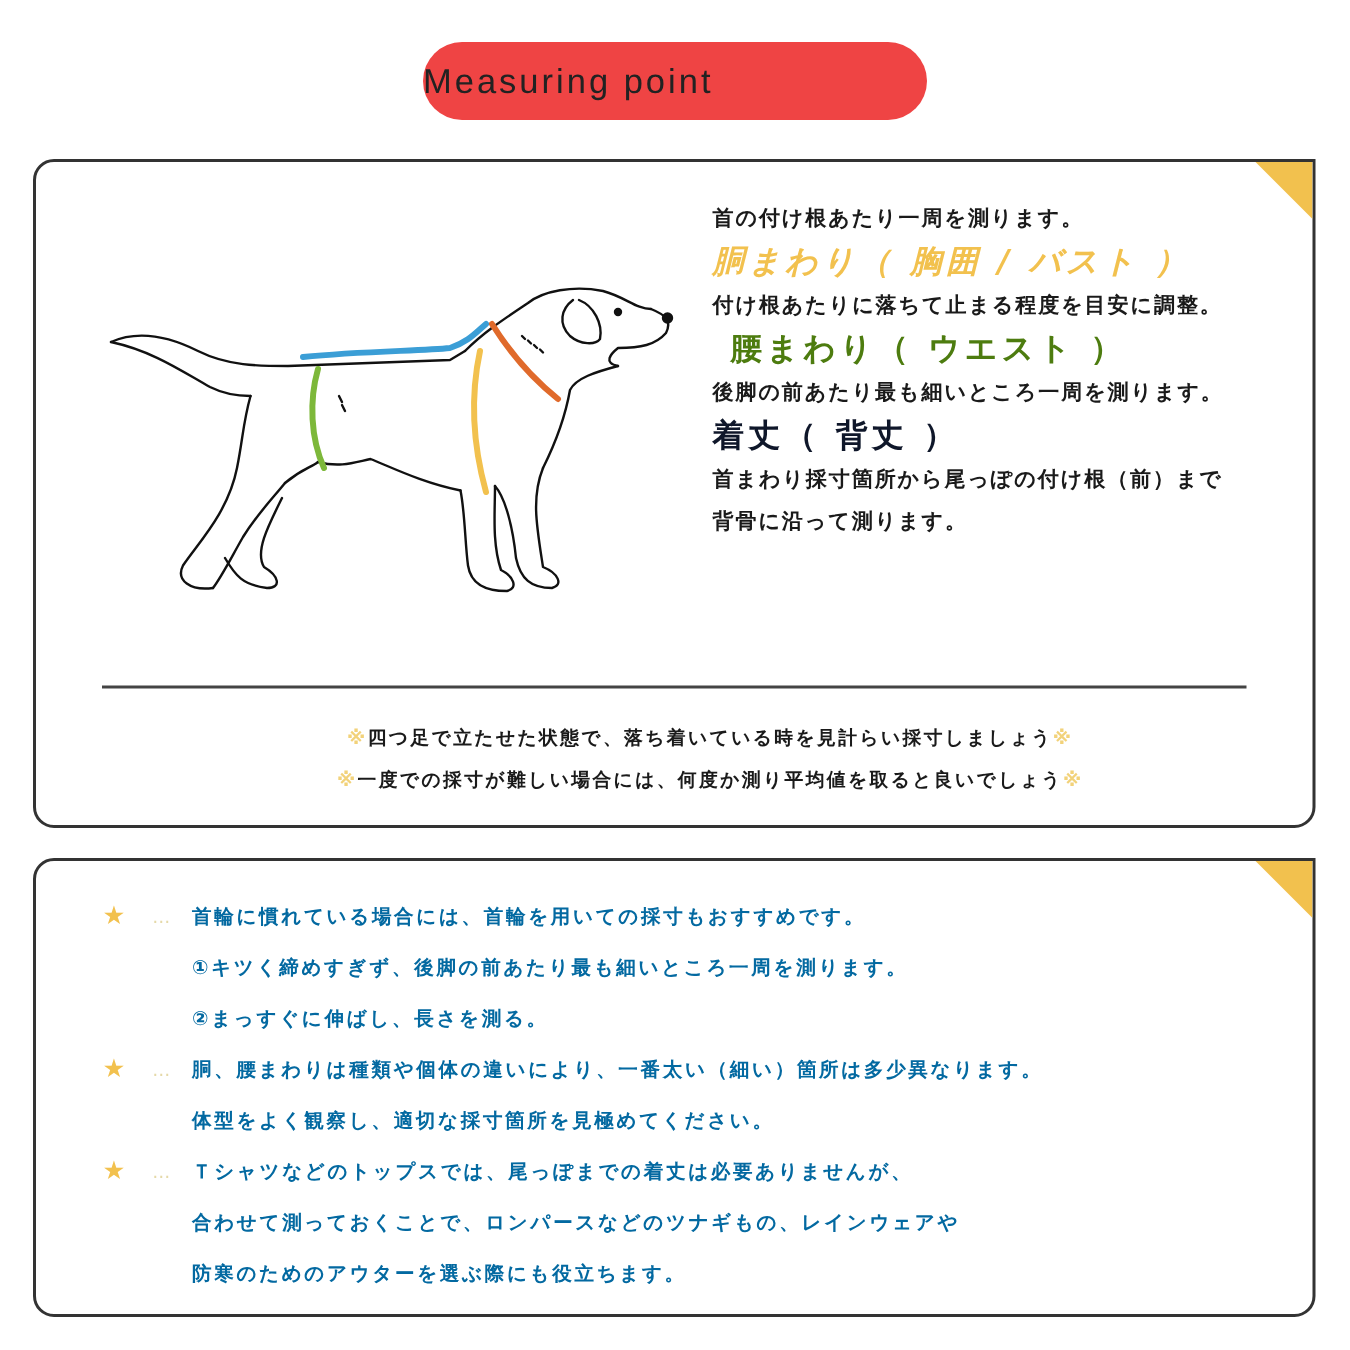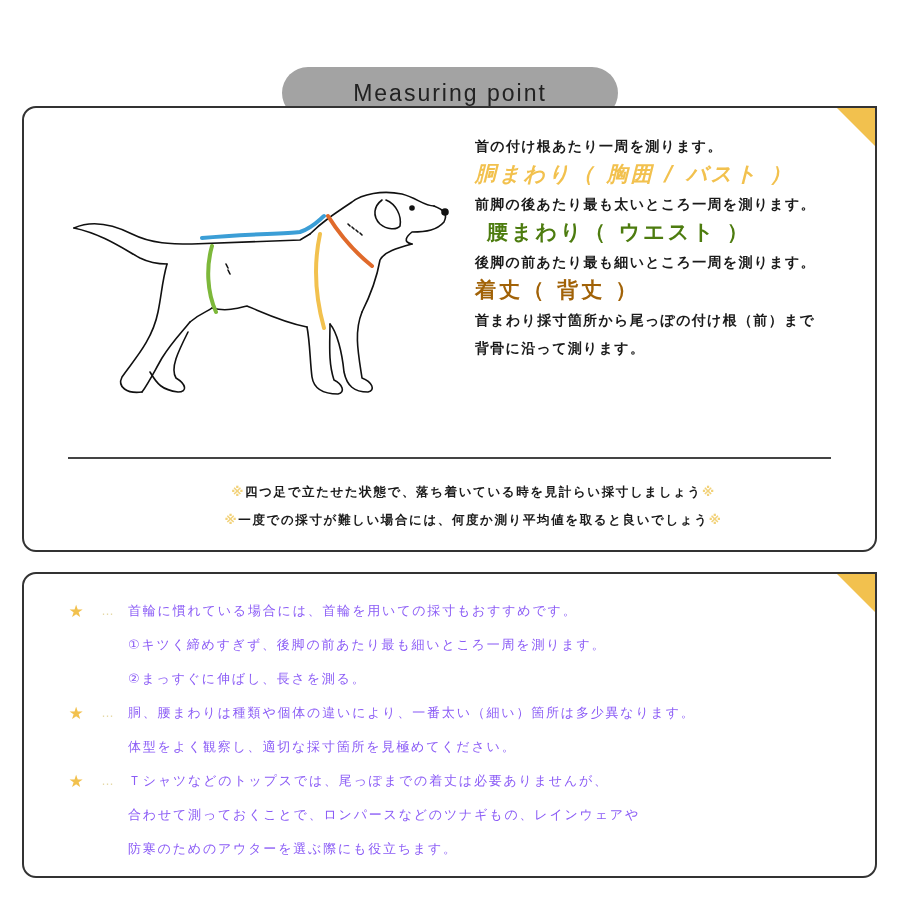--- a/index.html
+++ b/index.html
@@ -2,52 +2,52 @@
 <html><head>
 <meta charset="utf-8">
 <style>
   html, body { margin:0; padding:0; }
   body {
     width:900px; height:900px; background:#ffffff; position:relative; overflow:hidden;
     font-family:"DejaVu Sans", sans-serif; color:#222;
   }
   .pill {
     position:absolute; left:282px; top:28px; width:336px; height:52px;
-    background:#a3a3a3; border-radius:26px;
-    display:flex; align-items:center; justify-content:center;
-    font-family:"Liberation Sans", sans-serif; font-size:23px; letter-spacing:2px; color:#222;margin-top:39px;
+    background:#ef4444; border-radius:26px;
+    display:flex; align-items:center; justify-content:flex-start;
+    font-family:"Liberation Sans", sans-serif; font-size:23px; letter-spacing:2px; color:#222;
   }
   .card {
     position:absolute; left:22px; width:855px; background:#fff;
     border:2px solid #333; border-radius:14px; border-top-right-radius:0; overflow:hidden;
     box-sizing:border-box;
   }
   .card1 { top:106px; height:446px; }
   .card2 { top:572px; height:306px; }
   .corner {
     position:absolute; right:0; top:0; width:0; height:0;
     border-top:38px solid #f2c14e; border-left:38px solid transparent;
   }
   .dog { position:absolute; left:38px; top:64px; width:400px; height:240px; }
   .points { position:absolute; left:451px; top:24px; width:390px; }
   .pt-title { font-size:21px; letter-spacing:3px; line-height:28px; height:30px; font-weight:bold; }
   .pt-desc { font-size:14px; letter-spacing:1.3px; line-height:28px; color:#1a1a1a; font-weight:bold; }
   .t-orange { color:#e06a2b; }
   .t-yellow { color:#f2c14e;font-style:italic; }
   .t-green { color:#4d7c0f;margin-left:12px; }
-  .t-blue { color:#a16207; }
+  .t-blue { color:#0f172a; }
   .divider { position:absolute; left:44px; right:44px; top:349px; height:0; border-top:2px solid #444; }
   .notes { position:absolute; left:0; right:0; top:370px; text-align:center; }
   .note { font-size:12.5px; letter-spacing:1.6px; line-height:28px; font-weight:bold; color:#1a1a1a;margin-left:48px; }
   .kome { color:#f2d27a; }
   .tips { position:absolute; left:40px; top:20px; right:20px; }
   .tip-row { display:flex; align-items:center; height:34px; }
   .star { width:24px; color:#f2c14e; font-size:17px; text-align:center; }
   .dots { width:40px; color:#e5d9a8; font-size:12px; text-align:center; letter-spacing:1px; }
-  .tip-text { font-size:13px; letter-spacing:1.8px; font-weight:normal; color:#8b5cf6; white-space:nowrap; }
+  .tip-text { font-size:13px; letter-spacing:1.8px; font-weight:bold; color:#0369a1; white-space:nowrap; }
   .indent { width:64px; flex:none; }
 </style>
 </head>
 <body>
 
 <div class="pill">
   <span>Measuring point</span>
 </div>
 
 <div class="card card1">
@@ -84,21 +84,21 @@
     <path d="M258 62 C252 90 252 120 262 156" stroke="#f2c14e" stroke-width="4"></path>
     <path d="M266 44 C276 60 290 78 310 94" stroke="#e06a2b" stroke-width="4"></path>
   </svg>
 
   <div class="points">
     <div>
       <div class="pt-desc">首の付け根あたり一周を測ります。</div>
     </div>
     <div>
       <div class="pt-title t-yellow">胴まわり（ 胸囲 / バスト ）</div>
-      <div class="pt-desc">前脚の後あたり最も太いところ一周を測ります。</div>
+      <div class="pt-desc">付け根あたりに落ちて止まる程度を目安に調整。</div>
     </div>
     <div>
       <div class="pt-title t-green">腰まわり（ ウエスト ）</div>
       <div class="pt-desc">後脚の前あたり最も細いところ一周を測ります。</div>
     </div>
     <div>
       <div class="pt-title t-blue">着丈（ 背丈 ）</div>
       <div class="pt-desc">首まわり採寸箇所から尾っぽの付け根（前）まで</div>
       <div class="pt-desc">背骨に沿って測ります。</div>
     </div>

